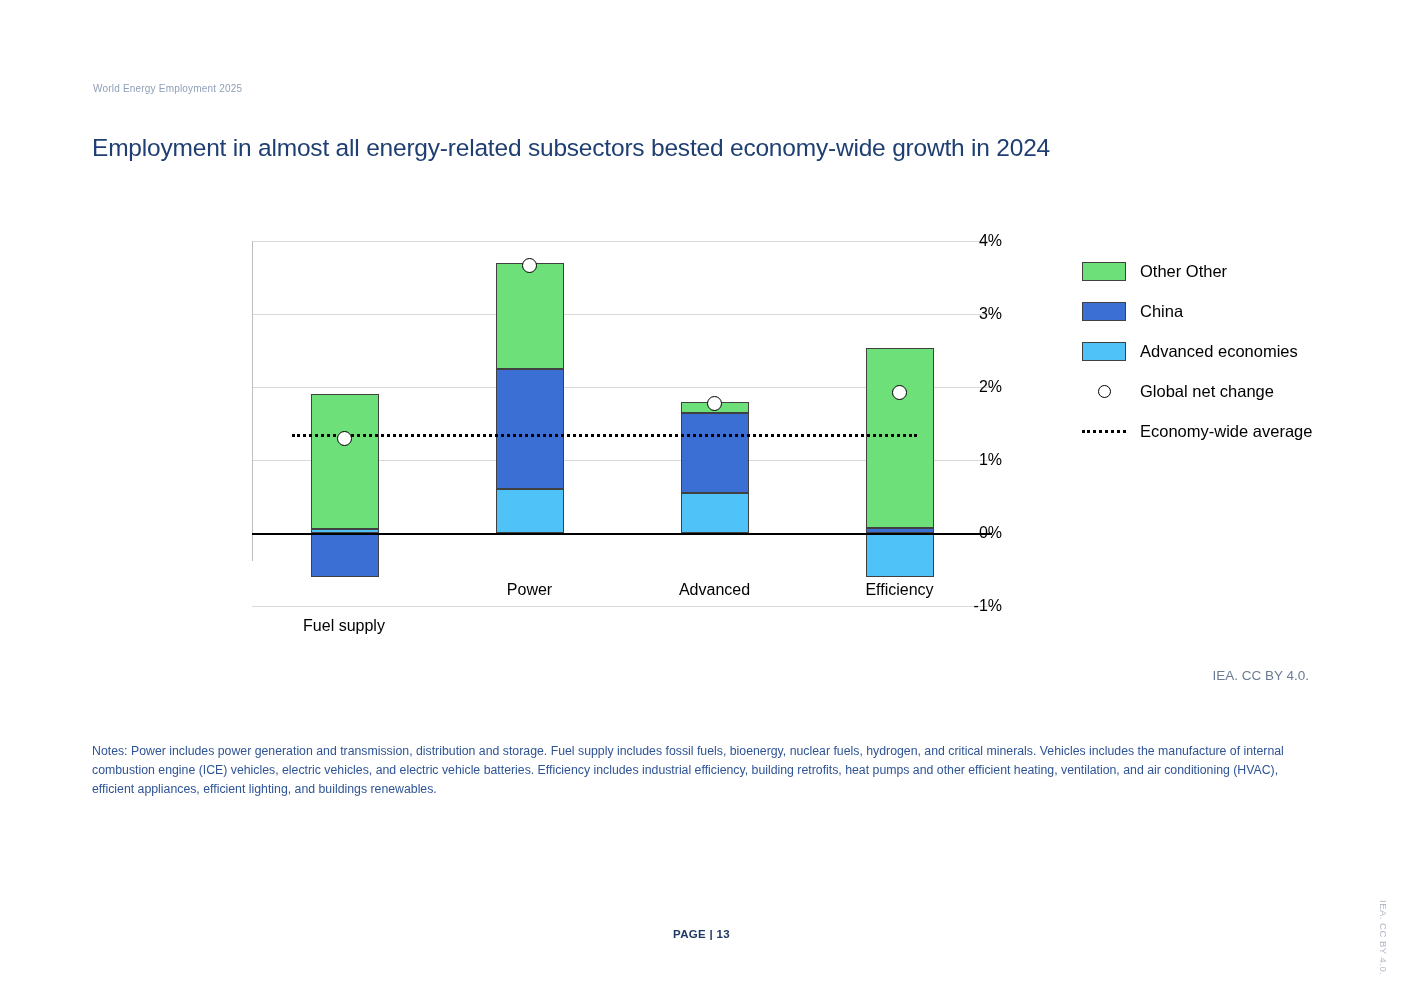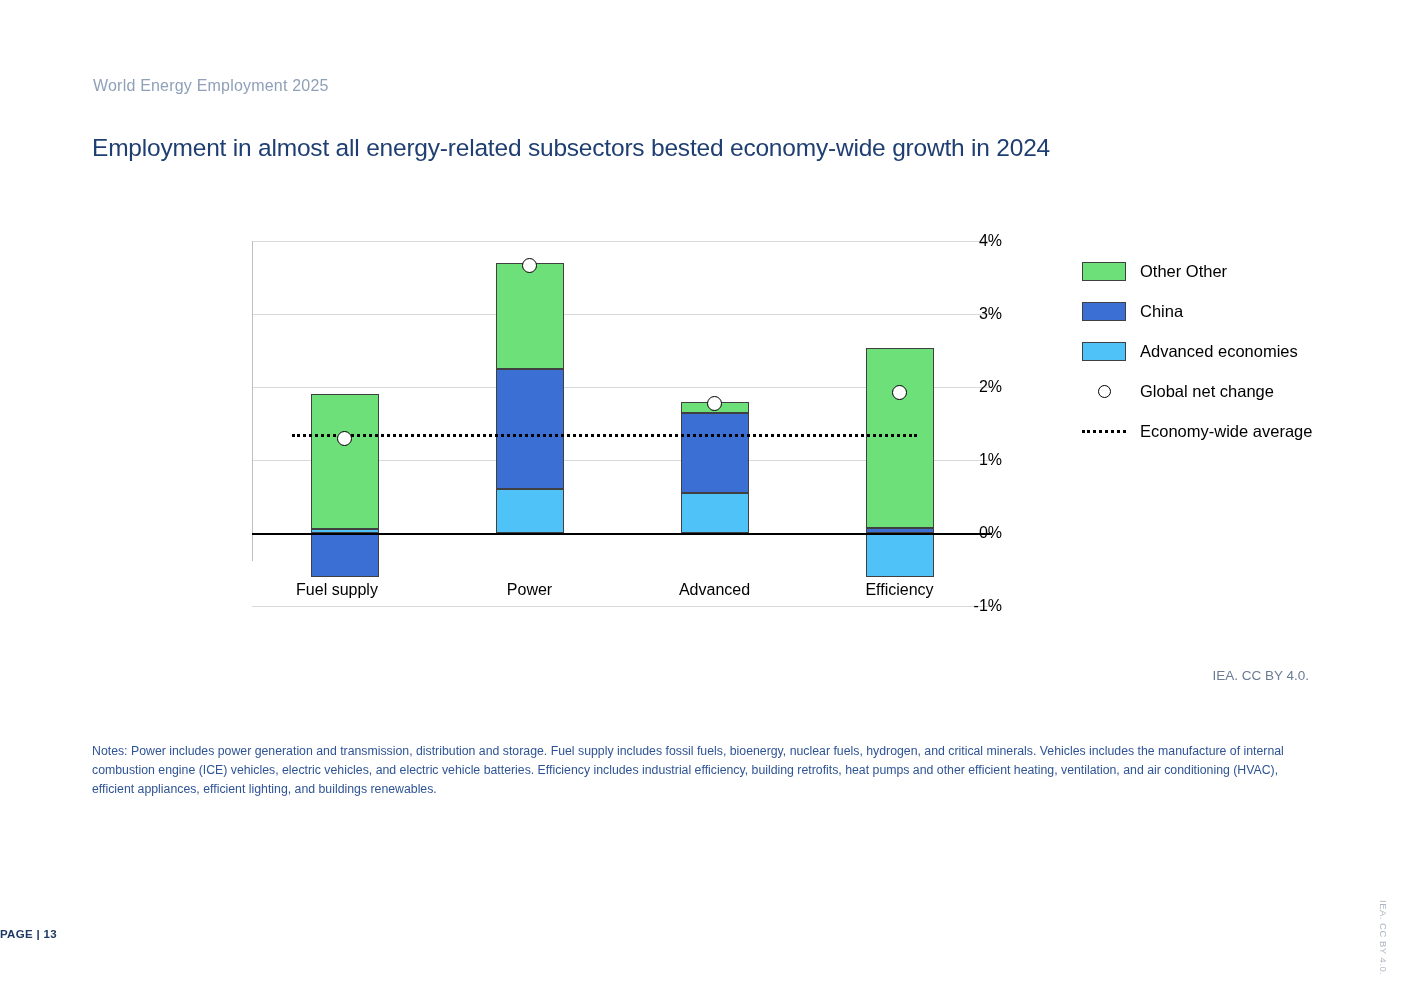--- a/index.html
+++ b/index.html
@@ -17,22 +17,22 @@
   }
   .page {
     position: absolute;
     inset: 0;
   }
 
   
   .doc-title {
     position: absolute;
     left: 93px;
-    top: 77px;
-    font-size: 16px;
+    top: 83px;
+    font-size: 10px;
     color: #8fa0b8;
     letter-spacing: 0.2px;
     white-space: nowrap;
   }
   .section-tab {
     position: absolute;
     left: 1044px;
     top: 71px;
     width: 265px;
     height: 31px;
@@ -208,21 +208,21 @@
     font-size: 12.3px;
     line-height: 1.55;
     color: #2f5496;
     margin-top: 30px;
   }
   .page-num {
     position: absolute;
     left: 0;
     right: 0;
     top: 928px;
-    text-align: left;
+    text-align: center;
     font-size: 11.5px;
     font-weight: bold;
     color: #1f3864;
     letter-spacing: 0.3px;
   }
   .side-credit {
     position: absolute;
     right: 14px;
     top: 900px;
     font-size: 9.5px;
@@ -253,21 +253,21 @@
         <div class="ytick" style="top: 191px;">2%</div>
         <div class="gridline" style="top: 264px;"></div>
         <div class="ytick" style="top: 264px;">1%</div>
         <div class="ytick" style="top: 337px;">0%</div>
         <div class="gridline" style="top: 410px;"></div>
         <div class="ytick" style="top: 410px;">-1%</div>
         <div class="axis-left"></div>
         <div class="bar-seg" style="left: 218.5px; top: 333.35px; width: 68px; height: 3.65px; background: rgb(79, 195, 247);"></div>
         <div class="bar-seg" style="left: 218.5px; top: 337px; width: 68px; height: 43.8px; background: rgb(59, 111, 212);"></div>
         <div class="bar-seg" style="left: 218.5px; top: 198.3px; width: 68px; height: 135.05px; background: rgb(110, 224, 122);"></div>
-        <div class="cat-label" style="left: 155px;">Fuel supply</div>
+        <div class="cat-label" style="left: 162px; margin-top: 36px;">Fuel supply</div>
         <div class="bar-seg" style="left: 403.5px; top: 293.2px; width: 68px; height: 43.8px; background: rgb(79, 195, 247);"></div>
         <div class="bar-seg" style="left: 403.5px; top: 172.75px; width: 68px; height: 120.45px; background: rgb(59, 111, 212);"></div>
         <div class="bar-seg" style="left: 403.5px; top: 66.9px; width: 68px; height: 105.85px; background: rgb(110, 224, 122);"></div>
         <div class="cat-label" style="left: 347.5px;">Power</div>
         <div class="bar-seg" style="left: 588.5px; top: 296.85px; width: 68px; height: 40.15px; background: rgb(79, 195, 247);"></div>
         <div class="bar-seg" style="left: 588.5px; top: 216.55px; width: 68px; height: 80.3px; background: rgb(59, 111, 212);"></div>
         <div class="bar-seg" style="left: 588.5px; top: 205.6px; width: 68px; height: 10.95px; background: rgb(110, 224, 122);"></div>
         <div class="cat-label" style="left: 532.5px;">Advanced</div>
         <div class="bar-seg" style="left: 773.5px; top: 337px; width: 68px; height: 43.8px; background: rgb(79, 195, 247);"></div>
         <div class="bar-seg" style="left: 773.5px; top: 331.89px; width: 68px; height: 5.11px; background: rgb(59, 111, 212);"></div>

